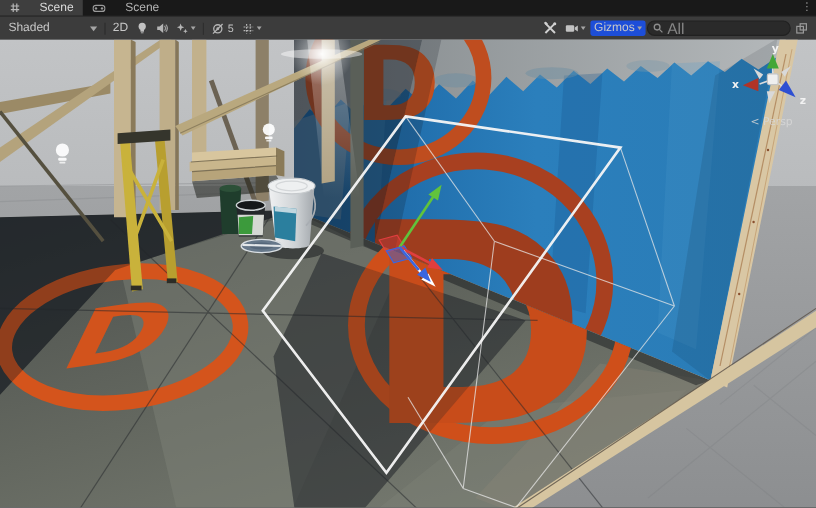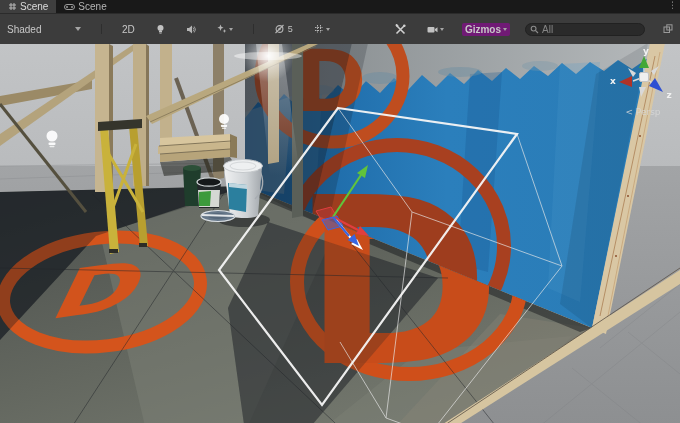--- a/index.html
+++ b/index.html
@@ -1,35 +1,35 @@
 <!DOCTYPE html>
 <html><head>
 <meta charset="utf-8">
 <style>
   html,body{margin:0;padding:0;background:#111;}
   .window{width:680px;height:423px;position:relative;overflow:hidden;
     font-family:"Liberation Sans",sans-serif;background:#191919;box-sizing:border-box;}
   
   .tabbar{height:13px;background:#191919;display:flex;align-items:stretch;font-size:10px;color:#b5b5b5;position:relative;}
-  .tab{display:flex;align-items:center;gap:3px;padding:0 8px;cursor:default;white-space:nowrap;}
+  .tab{display:flex;align-items:center;gap:16px;padding:0 8px;cursor:default;white-space:nowrap;}
   .tab.active{background:#3e3e3e;color:#dcdcdc;}
   .kebab{position:absolute;right:3px;top:-1px;color:#9a9a9a;font-size:9px;line-height:13px;}
   
-  .toolbar{height:31px;background:#3c3c3c;border-top:1px solid #2b2b2b;box-sizing:border-box;
-    display:flex;align-items:center;font-size:10px;color:#c8c8c8;padding:0 4px;gap:15px;}
+  .toolbar{height:20px;background:#3c3c3c;border-top:1px solid #2b2b2b;box-sizing:border-box;
+    display:flex;align-items:center;font-size:10px;color:#c8c8c8;padding:0 4px;gap:1px;}
   .tbtn{display:flex;align-items:center;gap:2px;padding:0 3px;height:13px;border-radius:2px;white-space:nowrap;}
-  .tbtn.btnbg{background:#701a75;font-weight:bold;}
+  .tbtn.btnbg{background:#1d4ed8;}
   .tri{width:0;height:0;border-left:3px solid transparent;border-right:3px solid transparent;border-top:4px solid #a5a5a5;display:inline-block;}
   .tri.small{border-left-width:2.5px;border-right-width:2.5px;border-top-width:3.5px;}
   .shaded{width:74px;justify-content:space-between;}
   .sep{width:1px;height:10px;background:#2e2e2e;margin:0 2px;}
   .spacer{flex:1;}
   .count{font-size:9px;color:#c0c0c0;margin-left:1px;}
   .search{display:flex;align-items:center;background:#2a2a2a;border:1px solid #212121;border-radius:7px;height:11px;padding:0 4px;width:110px;gap:3px;}
-  .search input{background:transparent;border:0;outline:0;color:#bbb;font-size:10px;width:78px;font-family:inherit;padding:0;}
+  .search input{background:transparent;border:0;outline:0;color:#bbb;font-size:13px;width:78px;font-family:inherit;padding:0;}
   .search input::placeholder{color:#858585;}
   
   .scene{position:relative;height:391px;overflow:hidden;background:#a9abad;}
   .scene svg{display:block;}
   .bottombar{height:4px;background:#3a3a3a;border-top:1px solid #262626;box-sizing:border-box;}
   .icon{display:inline-block;line-height:0;}
   svg text{font-family:"DejaVu Sans","Liberation Sans",sans-serif;}
 </style>
 </head>
 <body>

